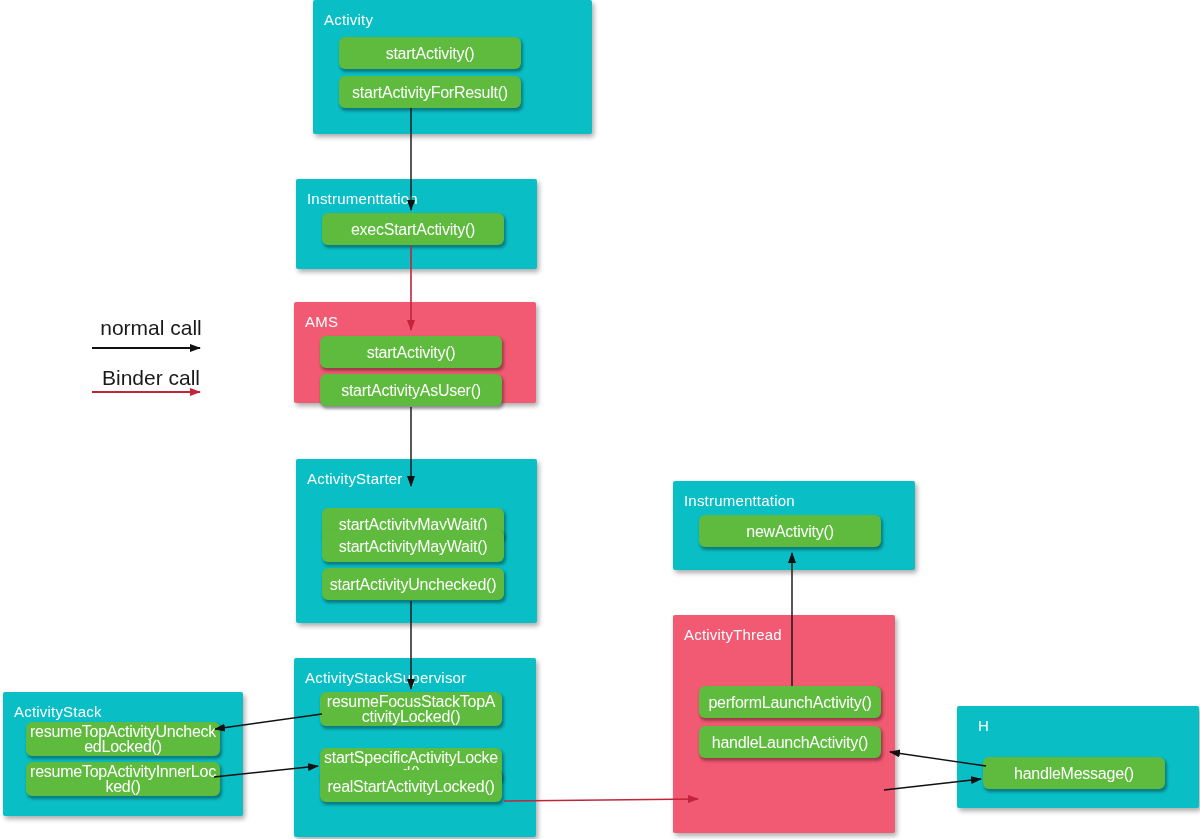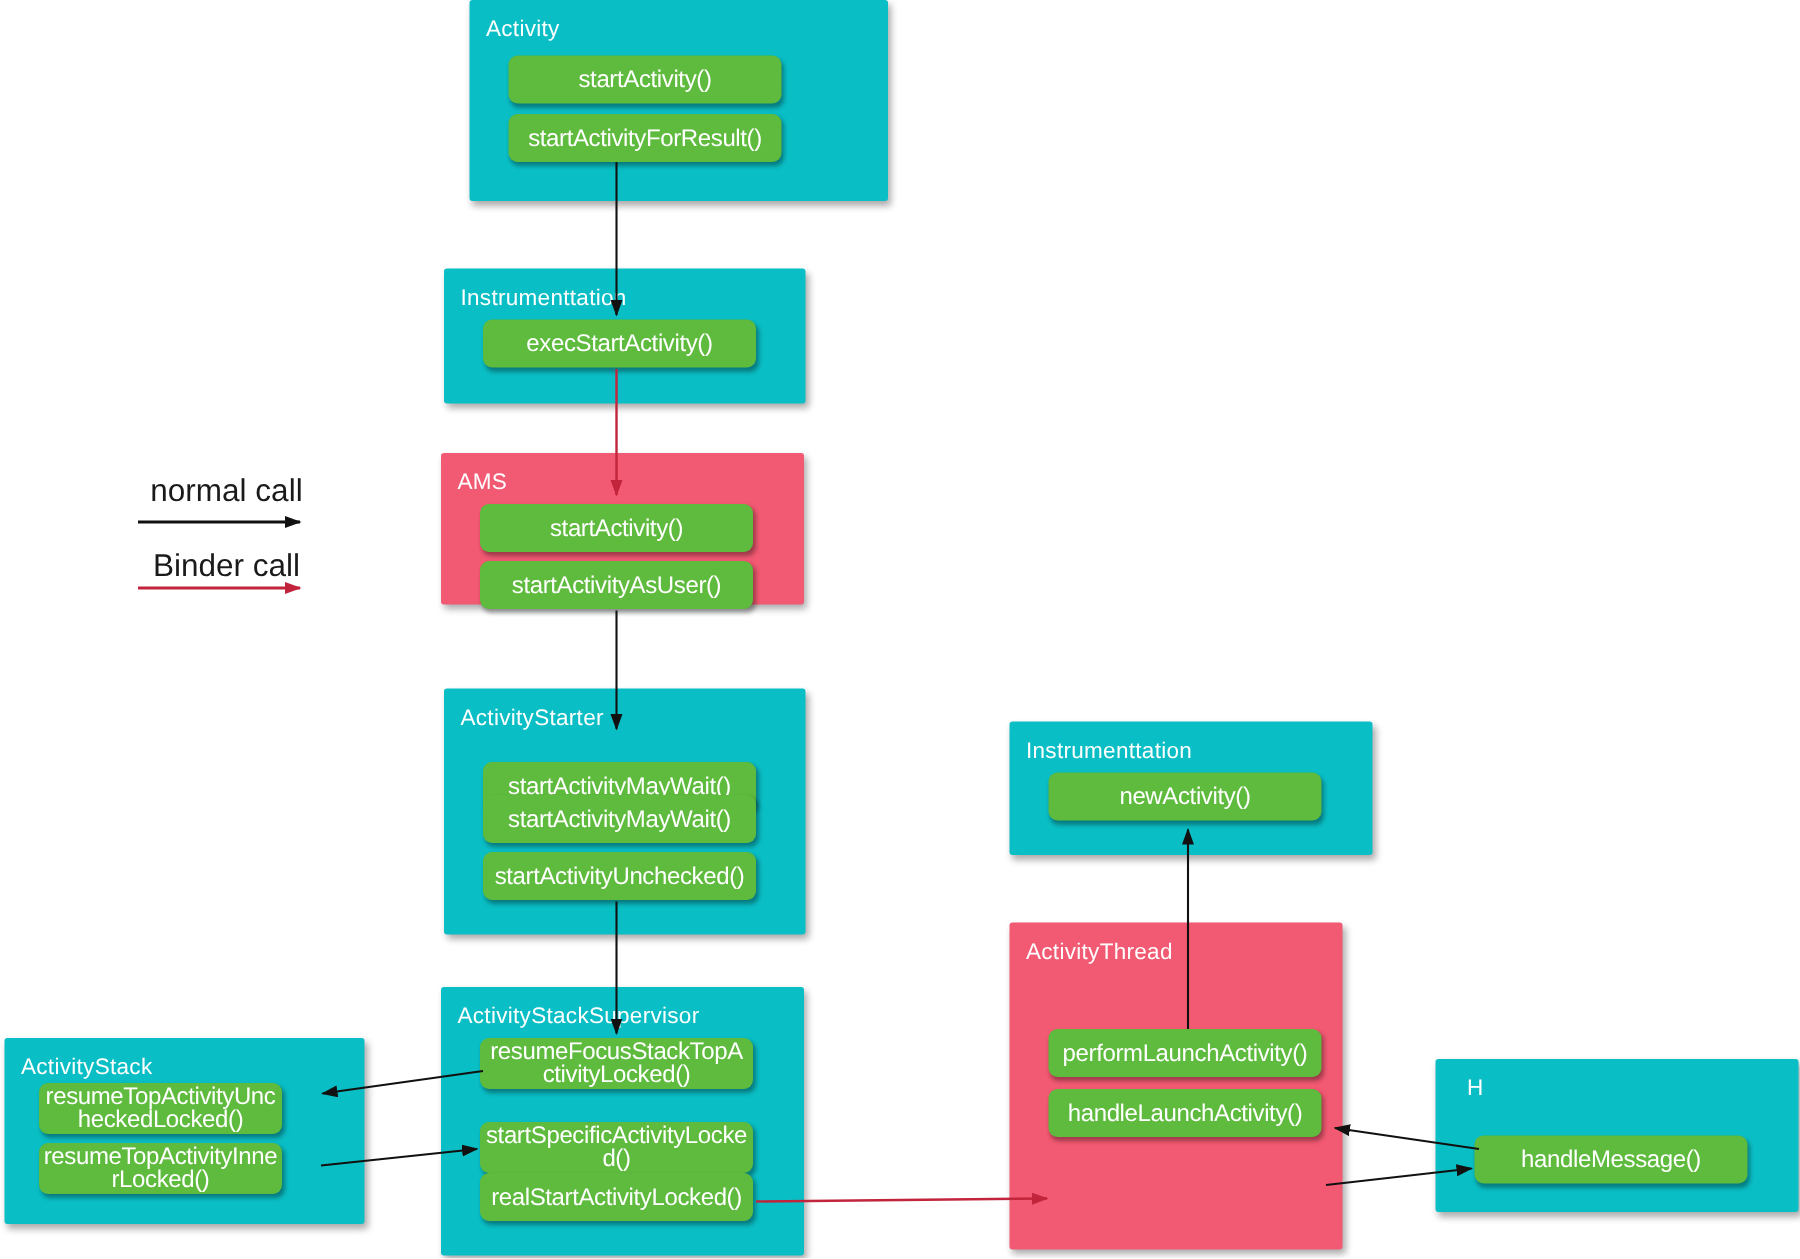--- a/index.html
+++ b/index.html
@@ -17,21 +17,21 @@
   .box-title{position:absolute;left:11px;top:11px;font-size:15px;color:var(--title-text);letter-spacing:.2px;white-space:nowrap;}
   .title-indent{left:21px;}
 
   .method{
     position:absolute;left:26px;width:182px;min-height:32px;box-sizing:border-box;
     display:flex;align-items:center;justify-content:center;text-align:center;
     padding:2px 3px;font-size:16px;letter-spacing:-0.25px;line-height:15px;
     color:var(--method-text);background:var(--green);border-radius:6px;
     box-shadow:1.5px 2.5px 3px rgba(0,0,0,.35);word-break:break-all;
   }
-  .wide{width:162px;left:23px;}
+  .wide{width:194px;left:23px;}
 
   #arrows{position:absolute;left:0;top:0;width:1200px;height:839px;pointer-events:none;}
   .ln-black{stroke:var(--arrow-black);stroke-width:1.4;fill:none;}
   .ln-red{stroke:var(--arrow-red);stroke-width:1.6;fill:none;}
   .ln-thick{stroke-width:2;}
   .head-black{fill:var(--arrow-black);}
   .head-red{fill:var(--arrow-red);}
 
   .legend-label{position:absolute;left:92px;width:118px;text-align:center;font-size:21px;color:var(--legend-text);}
 </style>
@@ -64,21 +64,21 @@
     <div class="box-title">ActivityStarter</div>
     <div class="method" style="top:33px;margin-top:16px;">startActivityMayWait()</div>
     <div class="method" style="top:71px;">startActivityMayWait()</div>
     <div class="method" style="top:109px;">startActivityUnchecked()</div>
   </div>
 
   <div class="node teal" style="left:294px;top:658px;width:242px;height:179px;">
     <div class="box-title">ActivityStackSupervisor</div>
     <div class="method" style="top:34px;">resumeFocusStackTopActivityLocked()</div>
     <div class="method" style="top:90px;">startSpecificActivityLocked()</div>
-    <div class="method" style="top:124px;">realStartActivityLocked()</div>
+    <div class="method" style="top:112px;">realStartActivityLocked()</div>
   </div>
 
   <div class="node teal" style="left:3px;top:692px;width:240px;height:124px;">
     <div class="box-title">ActivityStack</div>
     <div class="method wide" style="top:30px;">resumeTopActivityUncheckedLocked()</div>
     <div class="method wide" style="top:70px;">resumeTopActivityInnerLocked()</div>
   </div>
 
   <div class="node teal" style="left:673px;top:481px;width:242px;height:89px;">
     <div class="box-title">Instrumenttation</div>

